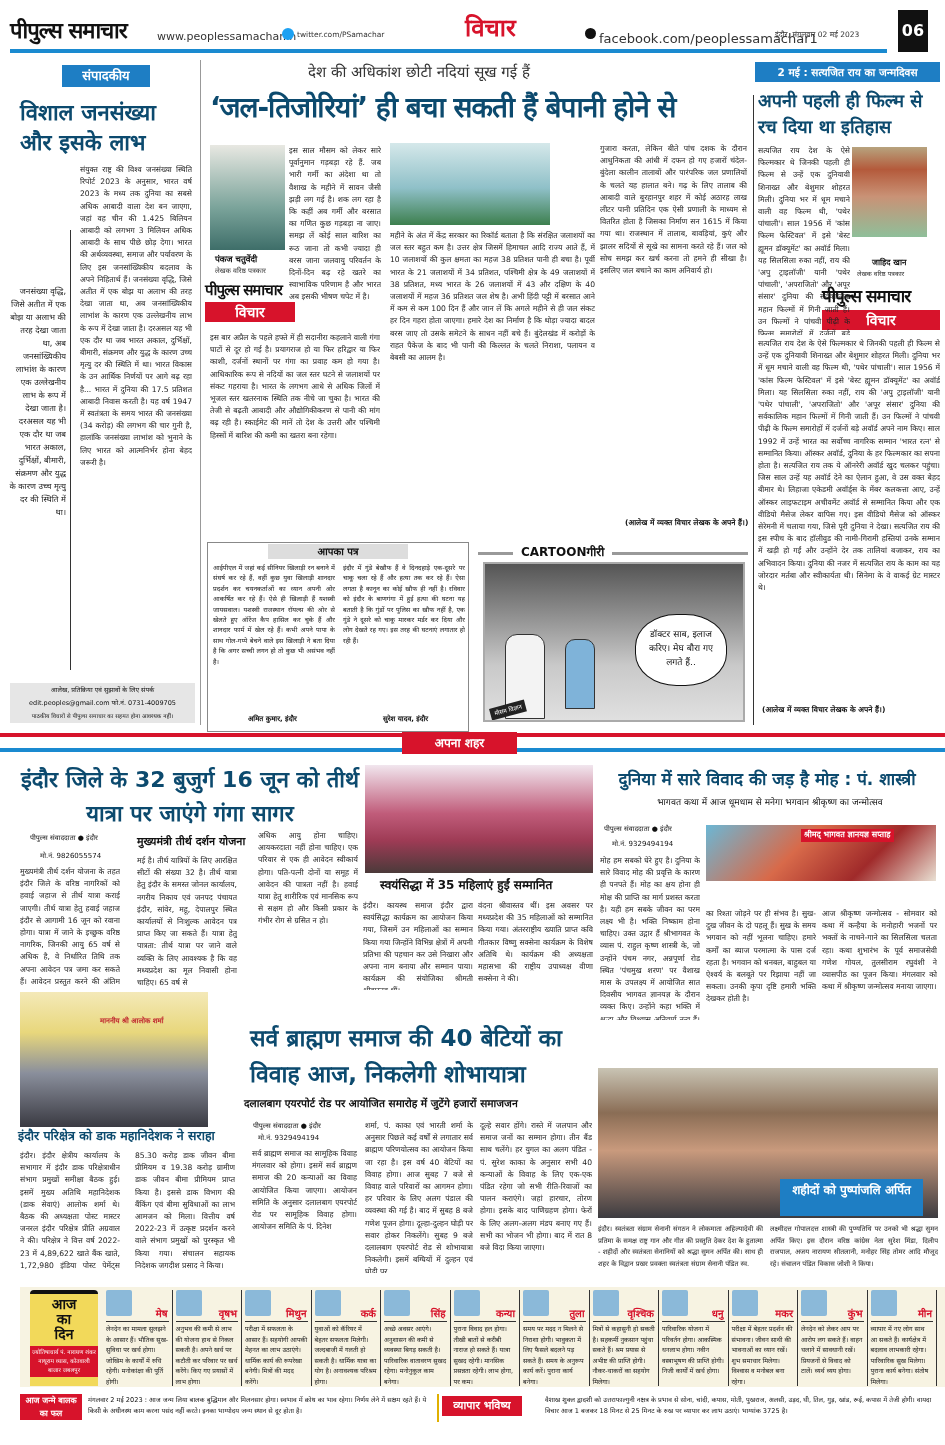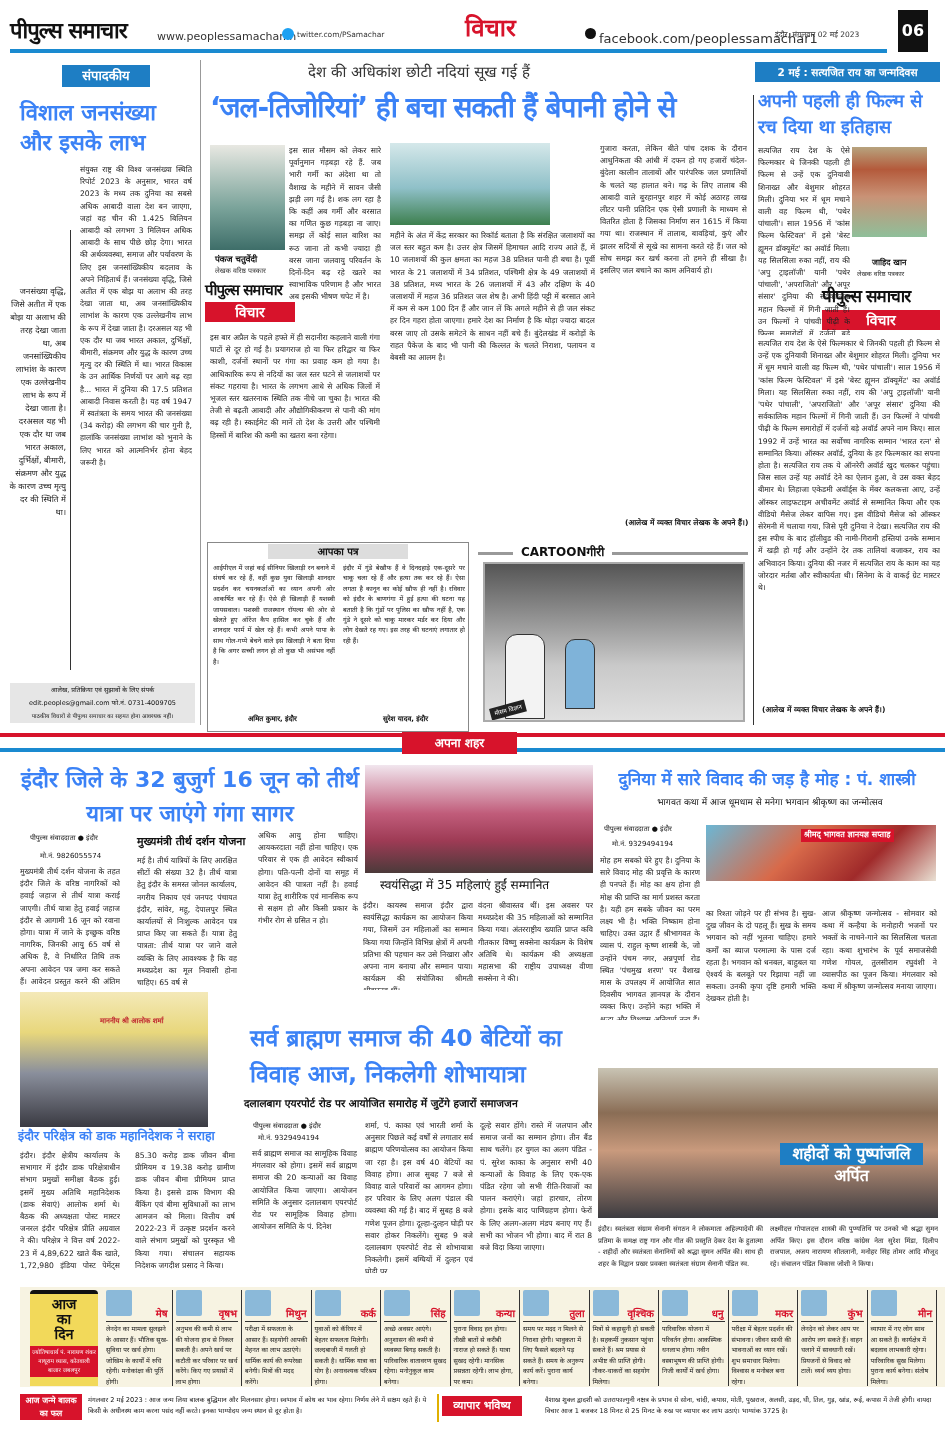--- a/index.html
+++ b/index.html
@@ -1,19 +1,19 @@
 <!DOCTYPE html>
 <html><head>
 <meta charset="utf-8">
 <style>
   *{box-sizing:border-box;margin:0;padding:0}
   body{width:945px;height:1445px;background:#fff;font-family:"DejaVu Sans","Liberation Sans",sans-serif;color:#111;position:relative;overflow:hidden;font-size:8px;line-height:1.35}
   .abs{position:absolute}
   .txt{font-size:7.6px;line-height:12.2px;text-align:justify;color:#222;overflow:hidden}
-  .hd{font-weight:bold;color:#3b82f6;font-family:"DejaVu Sans",sans-serif}
+  .hd{font-weight:bold;color:#0c4a6e;font-family:"DejaVu Sans",sans-serif}
   .photo{background:linear-gradient(135deg,#9aa8a0,#c8bfa8 40%,#7d8a7c);overflow:hidden}
   .byl{font-size:7px;color:#333}
   .brand{font-family:"DejaVu Serif",serif;font-weight:bold;font-size:22px;letter-spacing:-1px;color:#111}
   .redbox{background:#d7132b;color:#fff;font-weight:bold;text-align:center}
   .bluebox{background:#1e7ec4;color:#fff;font-weight:bold;text-align:center}
   .rashi{position:absolute;top:1325px;height:118px;border-right:1px solid #333;padding:0 3px}
   .rashi .ico{width:30px;height:30px;background:#8bb9d9;border-radius:2px;display:inline-block}
   .rashi .nm{position:absolute;right:4px;top:14px;color:#d7132b;font-weight:bold;font-size:13px}
   .rashi .ln{position:absolute;left:3px;right:3px;top:42px;height:1px;background:#333}
   .rashi .rt{position:absolute;left:3px;right:3px;top:46px;font-size:7.4px;line-height:12px;color:#222}
@@ -83,40 +83,43 @@
   <div class="abs txt" style="left:5px;top:20px;width:122px;height:146px;font-size:6.5px;line-height:10.4px;">आईपीएल में जहां कई सीनियर खिलाड़ी रन बनाने में संघर्ष कर रहे हैं, वहीं कुछ युवा खिलाड़ी शानदार प्रदर्शन कर चयनकर्ताओं का ध्यान अपनी ओर आकर्षित कर रहे हैं। ऐसे ही खिलाड़ी हैं यशस्वी जायसवाल। यशस्वी राजस्थान रॉयल्स की ओर से खेलते हुए ऑरेंज कैप हासिल कर चुके हैं और शानदार फार्म में खेल रहे हैं। कभी अपने पापा के साथ गोल-गप्पे बेचने वाले इस खिलाड़ी ने बता दिया है कि अगर सच्ची लगन हो तो कुछ भी असंभव नहीं है।</div>
   <div class="abs" style="left:40px;top:172px;font-size:7px;font-weight:bold;">अमित कुमार, इंदौर</div>
   <div class="abs txt" style="left:135px;top:20px;width:122px;height:146px;font-size:6.5px;line-height:10.4px;">इंदौर में गुंडे बेखौफ हैं वे दिनदहाड़े एक-दूसरे पर चाकू चला रहे हैं और हत्या तक कर रहे हैं। ऐसा लगता है कानून का कोई खौफ ही नहीं है। रविवार को इंदौर के बाणगंगा में हुई हत्या की घटना यह बताती है कि गुंडों पर पुलिस का खौफ नहीं है, एक गुंडे ने दूसरे को चाकू मारकर मर्डर कर दिया और लोग देखते रह गए। इस तरह की घटनाएं लगातार हो रही हैं।</div>
   <div class="abs" style="left:175px;top:172px;font-size:7px;font-weight:bold;">सुरेश यादव, इंदौर</div>
 </div>
 
 <div class="abs" style="left:478px;top:544px;width:270px;height:180px;">
   <div class="abs" style="left:0;top:8px;width:270px;height:3px;background:#999;"></div>
   <div class="abs" style="left:35px;top:0;padding:0 8px;background:#fff;font-weight:bold;font-size:12px;">CARTOONगीरी</div>
   <div class="abs" style="left:5px;top:18px;width:262px;height:160px;background:linear-gradient(180deg,#555 0%,#8a8a8a 30%,#c9c9c9 65%,#e0e0e0);border:2px solid #aaa;overflow:hidden;">
+    <div class="abs" style="left:150px;top:50px;width:92px;height:72px;background:#fff;border:1.5px solid #111;border-radius:45%;padding:12px 8px;text-align:center;font-size:9px;line-height:14px;">
+      <span>डॉक्टर साब, इलाज करिए। मेघ बौरा गए लगते हैं..</span>
+    </div>
     <div class="abs" style="left:20px;top:70px;width:40px;height:85px;background:#f3f3f3;border:1px solid #333;border-radius:12px 12px 0 0;"></div>
     <div class="abs" style="left:80px;top:75px;width:30px;height:70px;background:#7fb3d9;border:1px solid #333;border-radius:10px 10px 0 0;"></div>
     <div class="abs" style="left:5px;top:140px;background:#222;color:#fff;font-size:6px;padding:2px 4px;transform:rotate(-15deg);">मौसम विज्ञान</div>
   </div>
 </div>
 
 <div class="abs" style="left:0;top:733px;width:945px;height:4px;background:#d7132b;"></div>
 <div class="abs" style="left:0;top:748px;width:945px;height:4px;background:#1a8ad0;"></div>
 <div class="abs redbox" style="left:402px;top:732px;width:115px;height:22px;font-size:12px;line-height:22px;">अपना शहर</div>
 
 <div class="abs hd" style="left:20px;top:763px;width:340px;font-size:22px;line-height:34px;text-align:center;">इंदौर जिले के 32 बुजुर्ग 16 जून को तीर्थ यात्रा पर जाएंगे गंगा सागर</div>
 <div class="abs" style="left:30px;top:834px;font-size:7px;">पीपुल्स संवाददाता ● इंदौर</div>
 <div class="abs" style="left:40px;top:852px;font-size:7px;">मो.नं. 9826055574</div>
 <div class="abs" style="left:137px;top:835px;font-size:11px;font-weight:bold;">मुख्यमंत्री तीर्थ दर्शन योजना</div>
 <div class="abs txt" style="left:20px;top:866px;width:100px;height:122px;">मुख्यमंत्री तीर्थ दर्शन योजना के तहत इंदौर जिले के वरिष्ठ नागरिकों को हवाई जहाज से तीर्थ यात्रा कराई जाएगी। तीर्थ यात्रा हेतु हवाई जहाज इंदौर से आगामी 16 जून को रवाना होगा। यात्रा में जाने के इच्छुक वरिष्ठ नागरिक, जिनकी आयु 65 वर्ष से अधिक है, वे निर्धारित तिथि तक अपना आवेदन पत्र जमा कर सकते हैं। आवेदन प्रस्तुत करने की अंतिम तिथि 15</div>
 <div class="abs txt" style="left:137px;top:855px;width:100px;height:133px;">मई है। तीर्थ यात्रियों के लिए आरक्षित सीटों की संख्या 32 है। तीर्थ यात्रा हेतु इंदौर के समस्त जोनल कार्यालय, नगरीय निकाय एवं जनपद पंचायत इंदौर, सांवेर, महू, देपालपुर स्थित कार्यालयों से निःशुल्क आवेदन पत्र प्राप्त किए जा सकते हैं। यात्रा हेतु पात्रता: तीर्थ यात्रा पर जाने वाले व्यक्ति के लिए आवश्यक है कि वह मध्यप्रदेश का मूल निवासी होना चाहिए। 65 वर्ष से</div>
 <div class="abs txt" style="left:258px;top:830px;width:100px;height:158px;">अधिक आयु होना चाहिए। आयकरदाता नहीं होना चाहिए। एक परिवार से एक ही आवेदन स्वीकार्य होगा। पति-पत्नी दोनों या समूह में आवेदन की पात्रता नहीं है। हवाई यात्रा हेतु शारीरिक एवं मानसिक रूप से सक्षम हो और किसी प्रकार के गंभीर रोग से ग्रसित न हो।</div>
 
 <div class="abs photo" style="left:365px;top:765px;width:228px;height:108px;background:linear-gradient(180deg,#f1e6ee,#c05c7a 45%,#9e3b55 70%,#4b3a3a);"></div>
-<div class="abs" style="left:380px;top:877px;font-size:12px;font-weight:normal;">स्वयंसिद्धा में 35 महिलाएं हुईं सम्मानित</div>
+<div class="abs" style="left:380px;top:877px;font-size:12px;font-weight:bold;">स्वयंसिद्धा में 35 महिलाएं हुईं सम्मानित</div>
 <div class="abs txt" style="left:363px;top:900px;width:110px;height:90px;">इंदौर। कायस्थ समाज इंदौर द्वारा स्वयंसिद्धा कार्यक्रम का आयोजन किया गया, जिसमें उन महिलाओं का सम्मान किया गया जिन्होंने विभिन्न क्षेत्रों में अपनी प्रतिभा की पहचान कर उसे निखारा और अपना नाम बनाया और सम्मान पाया। कार्यक्रम की संयोजिका श्रीमती श्रीवास्तव थीं।</div>
 <div class="abs txt" style="left:478px;top:900px;width:115px;height:90px;">वंदना श्रीवास्तव थीं। इस अवसर पर मध्यप्रदेश की 35 महिलाओं को सम्मानित किया गया। अंतरराष्ट्रीय ख्याति प्राप्त कवि गीतकार विष्णु सक्सेना कार्यक्रम के विशेष अतिथि थे। कार्यक्रम की अध्यक्षता महासभा की राष्ट्रीय उपाध्यक्ष वीणा सक्सेना ने की।</div>
 
 <div class="abs hd" style="left:592px;top:768px;width:350px;font-size:17px;line-height:22px;text-align:center;">दुनिया में सारे विवाद की जड़ है मोह : पं. शास्त्री</div>
 <div class="abs" style="left:600px;top:796px;width:340px;font-size:9px;text-align:center;">भागवत कथा में आज धूमधाम से मनेगा भगवान श्रीकृष्ण का जन्मोत्सव</div>
 <div class="abs" style="left:604px;top:825px;font-size:7px;">पीपुल्स संवाददाता ● इंदौर</div>
 <div class="abs" style="left:612px;top:840px;font-size:7px;">मो.नं. 9329494194</div>
 <div class="abs photo" style="left:706px;top:825px;width:230px;height:56px;background:linear-gradient(135deg,#6bb7d5,#d86a4a 40%,#a02a2a 70%,#e9e0d3);">
   <div class="abs" style="left:95px;top:4px;font-size:8px;color:#fff;font-weight:bold;background:#d7132b;padding:1px 3px;">श्रीमद् भागवत ज्ञानयज्ञ सप्ताह</div>
 </div>
@@ -133,21 +136,21 @@
 
 <div class="abs hd" style="left:250px;top:1020px;width:340px;font-size:23px;line-height:36px;">सर्व ब्राह्मण समाज की 40 बेटियों का विवाह आज, निकलेगी शोभायात्रा</div>
 <div class="abs" style="left:244px;top:1096px;width:350px;font-size:10.5px;font-weight:bold;white-space:nowrap;">दलालबाग एयरपोर्ट रोड पर आयोजित समारोह में जुटेंगे हजारों समाजजन</div>
 <div class="abs" style="left:253px;top:1122px;font-size:7px;">पीपुल्स संवाददाता ● इंदौर</div>
 <div class="abs" style="left:258px;top:1134px;font-size:7px;">मो.नं. 9329494194</div>
 <div class="abs txt" style="left:252px;top:1148px;width:105px;height:125px;">सर्व ब्राह्मण समाज का सामूहिक विवाह मंगलवार को होगा। इसमें सर्व ब्राह्मण समाज की 20 कन्याओं का विवाह आयोजित किया जाएगा। आयोजन समिति के अनुसार दलालबाग एयरपोर्ट रोड पर सामूहिक विवाह होगा। आयोजन समिति के पं. दिनेश</div>
 <div class="abs txt" style="left:365px;top:1120px;width:108px;height:153px;">शर्मा, पं. काका एवं भारती शर्मा के अनुसार पिछले कई वर्षों से लगातार सर्व ब्राह्मण परिणयोत्सव का आयोजन किया जा रहा है। इस वर्ष 40 बेटियों का विवाह होगा। आज सुबह 7 बजे से विवाह वाले परिवारों का आगमन होगा। हर परिवार के लिए अलग पंडाल की व्यवस्था की गई है। बाद में सुबह 8 बजे गणेश पूजन होगा। दूल्हा-दुल्हन घोड़ी पर सवार होकर निकलेंगे। सुबह 9 बजे दलालबाग एयरपोर्ट रोड से शोभायात्रा निकलेगी। इसमें बग्घियों में दुल्हन एवं घोड़ी पर</div>
 <div class="abs txt" style="left:480px;top:1120px;width:112px;height:153px;">दूल्हे सवार होंगे। रास्ते में जलपान और समाज जनों का सम्मान होगा। तीन बैंड साथ चलेंगे। हर युगल का अलग पंडित - पं. सुरेश काका के अनुसार सभी 40 कन्याओं के विवाह के लिए एक-एक पंडित रहेगा जो सभी रीति-रिवाजों का पालन कराएंगे। जहां हारचार, तोरण होगा। इसके बाद पाणिग्रहण होगा। फेरों के लिए अलग-अलग मंडप बनाए गए हैं। सभी का भोजन भी होगा। बाद में रात 8 बजे विदा किया जाएगा।</div>
 
 <div class="abs photo" style="left:598px;top:1068px;width:340px;height:150px;background:linear-gradient(180deg,#c9c4b4,#8a6d55 30%,#c99a7d 55%,#3c3b40);"></div>
-<div class="abs bluebox" style="left:780px;top:1143px;width:143px;height:22px;font-size:16px;line-height:22px;">शहीदों को पुष्पांजलि अर्पित</div>
+<div class="abs bluebox" style="left:780px;top:1179px;width:143px;height:37px;font-size:12px;line-height:22px;">शहीदों को पुष्पांजलि अर्पित</div>
 <div class="abs txt" style="left:598px;top:1224px;width:165px;height:50px;font-size:6.8px;line-height:11.5px;">इंदौर। स्वतंत्रता संग्राम सेनानी संगठन ने लोकमाता अहिल्यादेवी की प्रतिमा के समक्ष राष्ट्र गान और गीत की प्रस्तुति देकर देश के हुतात्मा - शहीदों और स्वतंत्रता सेनानियों को श्रद्धा सुमन अर्पित की। साथ ही शहर के विद्वान प्रखर प्रवक्ता स्वतंत्रता संग्राम सेनानी पंडित स्व.</div>
 <div class="abs txt" style="left:770px;top:1224px;width:168px;height:50px;font-size:6.8px;line-height:11.5px;">लक्ष्मीदत्त गोपालदत्त शास्त्री की पुण्यतिथि पर उनको भी श्रद्धा सुमन अर्पित किए। इस दौरान वरिष्ठ कांग्रेस नेता सुरेश मिंडा, दिलीप राजपाल, अजय नारायण सीतलानी, मनोहर सिंह तोमर आदि मौजूद रहे। संचालन पंडित विकास जोशी ने किया।</div>
 
 <div class="abs" style="left:20px;top:1287px;width:925px;height:100px;background:#f7f3e2;"></div>
 <div class="abs" style="left:30px;top:1290px;width:68px;height:96px;background:#f2d95a;border-radius:4px 4px 0 0;border-top:4px solid #111;text-align:center;">
   <div style="font-weight:bold;font-size:14px;line-height:15px;margin-top:3px;">आज</div>
   <div style="font-weight:bold;font-size:14px;line-height:15px;">का</div>
   <div style="font-weight:bold;font-size:14px;line-height:15px;">दिन</div>
   <div class="redbox" style="font-size:5.8px;line-height:9px;font-weight:normal;padding:2px;margin-top:4px;">ज्योतिषाचार्य पं. नारायण शंकर नाथूराम व्यास, कोतवाली बाजार जबलपुर</div>
 </div>

